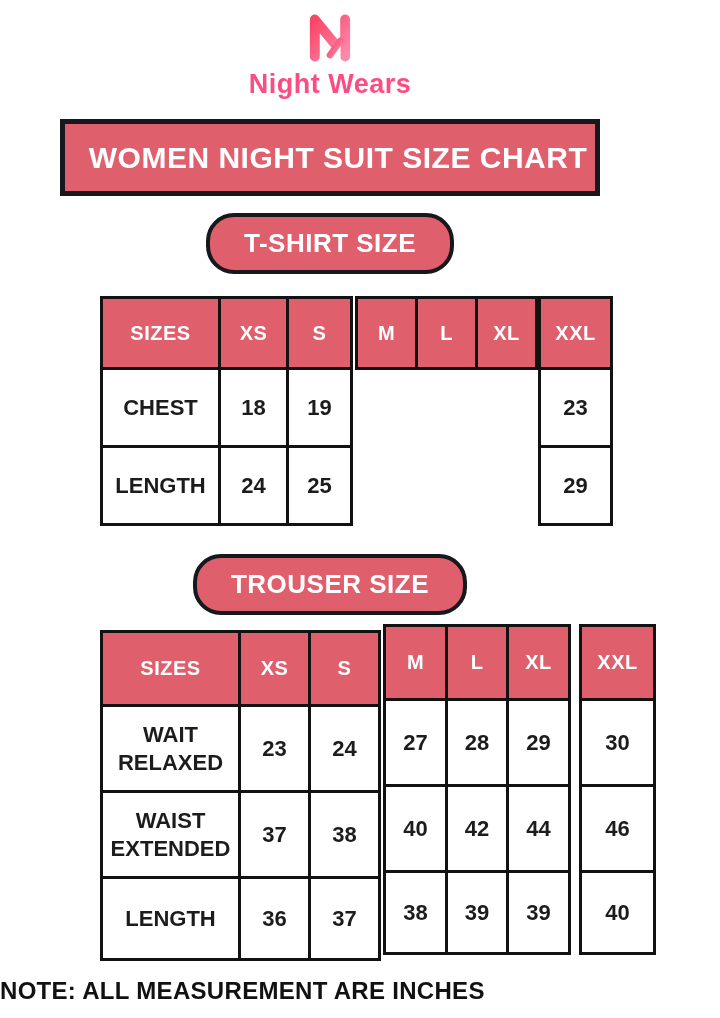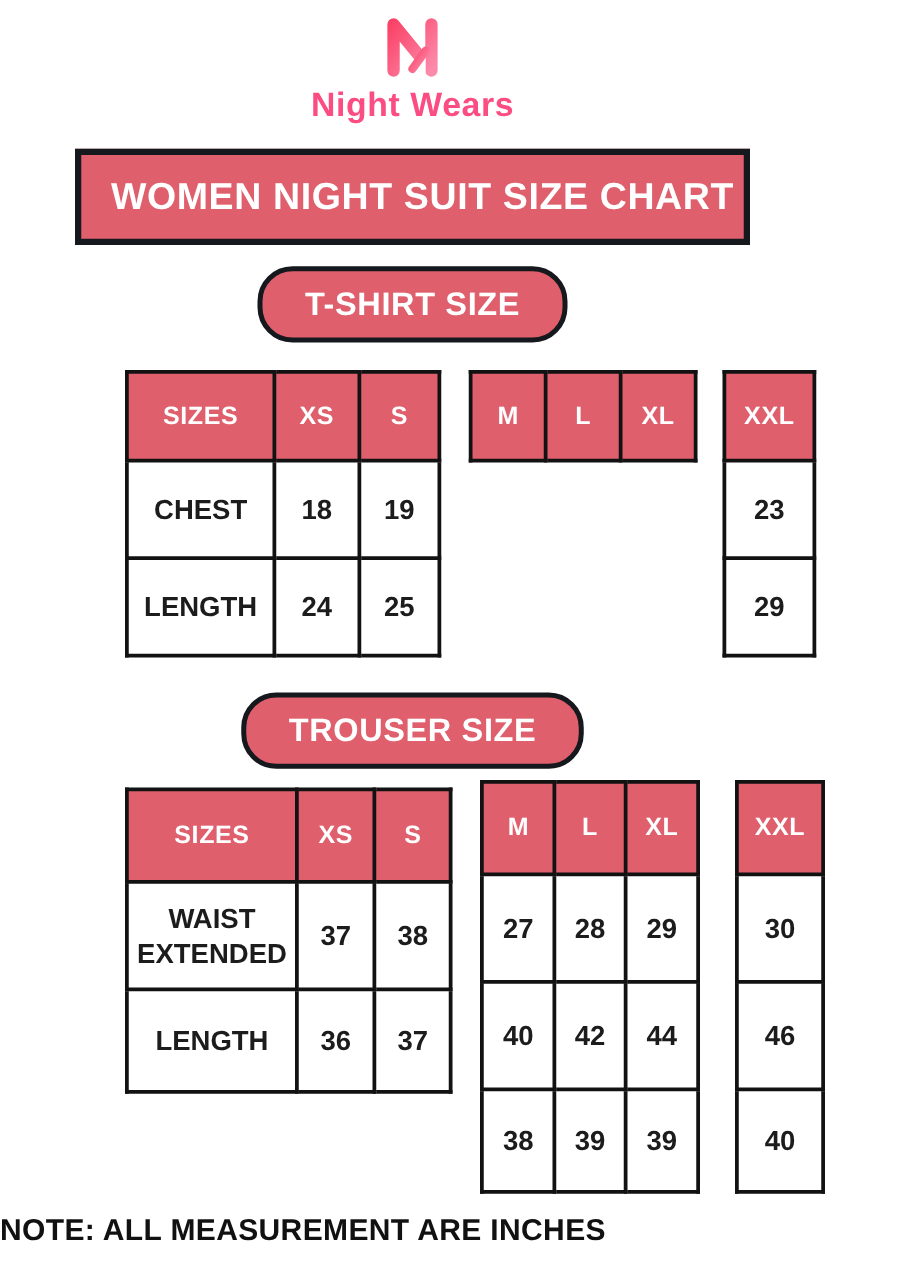--- a/index.html
+++ b/index.html
@@ -38,21 +38,21 @@
     width:540px;height:77px;margin:19px auto 0;
     font-size:30px;
   }
   .banner-sub{
     height:61px;margin:17px auto 0;padding:0 34px;
     width:max-content;font-size:26px;border-width:4px;border-radius:28px;
   }
   .banner-sub.trouser-banner{margin-top:28px;}
 
   
-  .chart{display:flex;align-items:flex-start;margin-left:100px;gap:20px;}
+  .chart{display:flex;align-items:flex-start;margin-left:100px;}
   .chart table{border-collapse:collapse;table-layout:fixed;}
   .chart td{
     border:3px solid var(--table_line);
     text-align:center;vertical-align:middle;
     background:#fff;color:var(--ink);
     font-weight:700;font-size:22px;line-height:1.25;
     padding:0 4px;
   }
   .chart tr.r-head td{
     background:var(--accent);color:#ffffff;font-size:20px;letter-spacing:.5px;
@@ -172,20 +172,25 @@
           <col style="width:70px">
           <col style="width:70px">
         </colgroup>
       <tbody>
           <tr class="r-head">
         <td>SIZES</td>
         <td>XS</td>
         <td>S</td>
       </tr>
       <tr class="r-data">
+        <td>WAIT RELAXED</td>
+        <td>23</td>
+        <td>24</td>
+      </tr>
+      <tr class="r-data">
         <td>WAIST EXTENDED</td>
         <td>37</td>
         <td>38</td>
       </tr>
       <tr class="r-data last">
         <td>LENGTH</td>
         <td>36</td>
         <td>37</td>
       </tr>
     </tbody>

